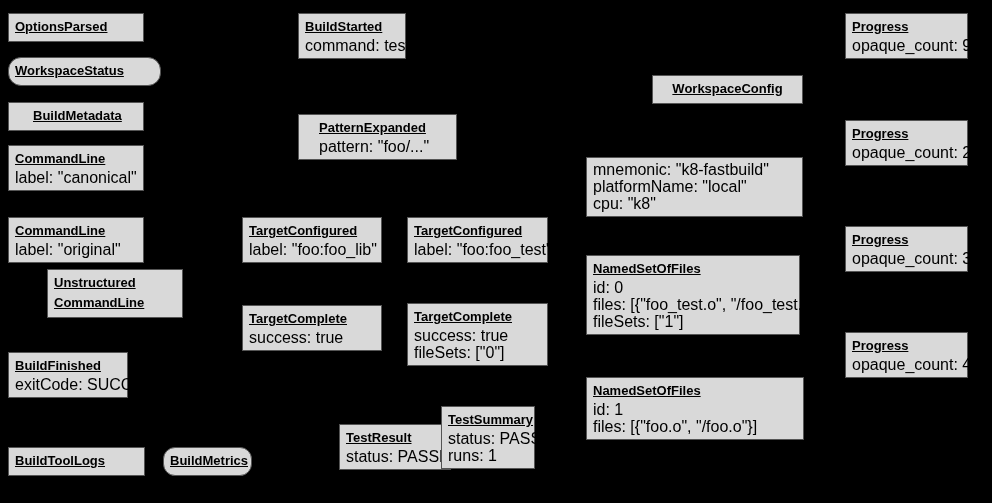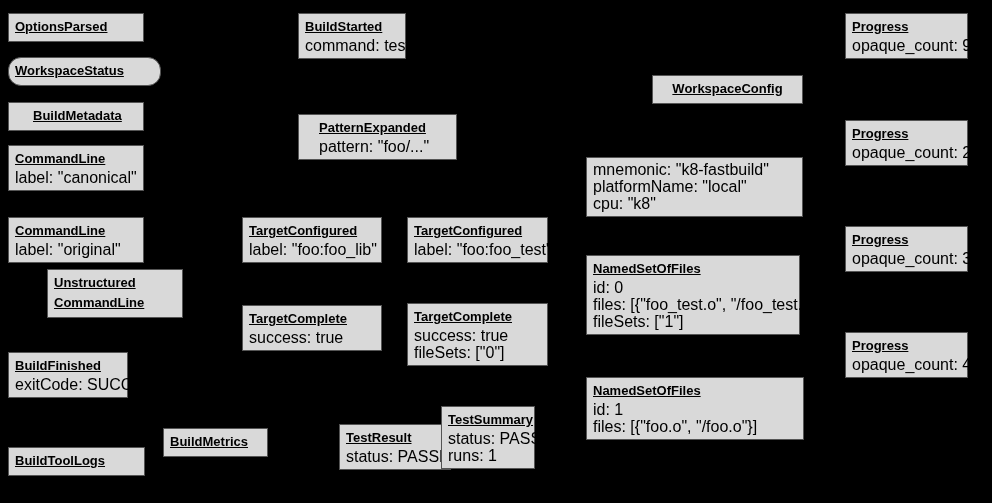--- a/index.html
+++ b/index.html
@@ -44,21 +44,21 @@
 
   <div class="node" style="left:8px;top:352px;width:120px;">
     <div class="t">BuildFinished</div>
     <div class="l">exitCode: SUCCESS</div>
   </div>
 
   <div class="node" style="left:8px;top:447px;width:137px;">
     <div class="t">BuildToolLogs</div>
   </div>
 
-  <div class="node" style="left:163px;top:428px;width:105px;">
+  <div class="node" style="left:163px;top:447px;width:89px;border-radius:12px;">
     <div class="t">BuildMetrics</div>
   </div>
 
   <div class="node" style="left:298px;top:13px;width:108px;">
     <div class="t">BuildStarted</div>
     <div class="l">command: test</div>
   </div>
 
   <div class="node" style="left:298px;top:114px;width:159px;padding-left:20px;">
     <div class="t">PatternExpanded</div>

